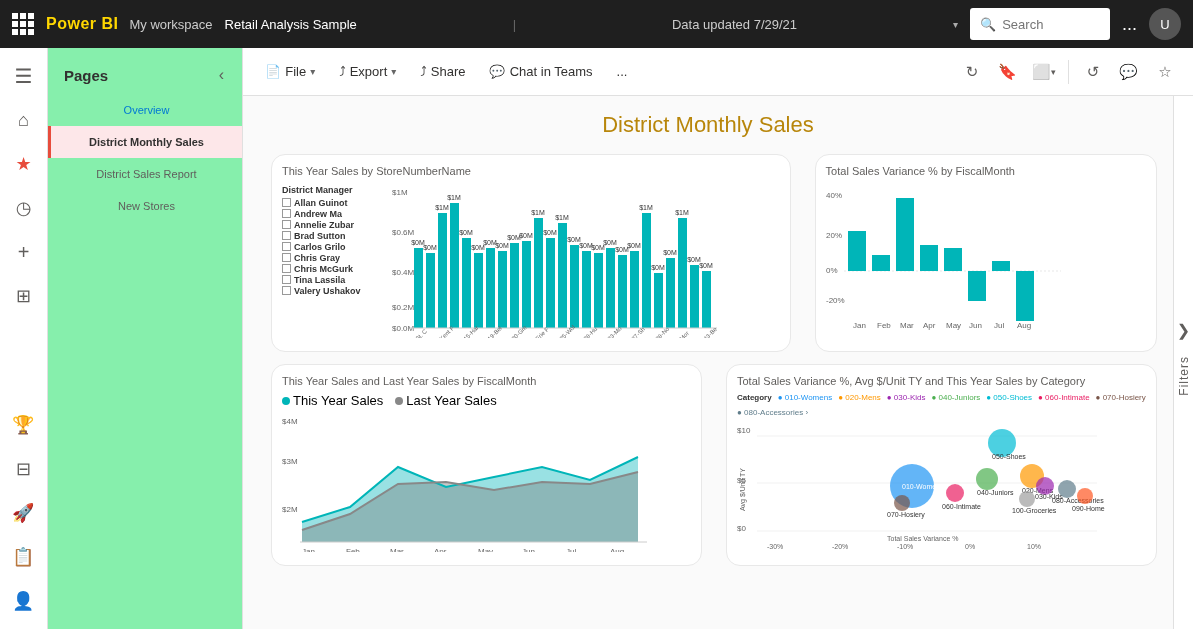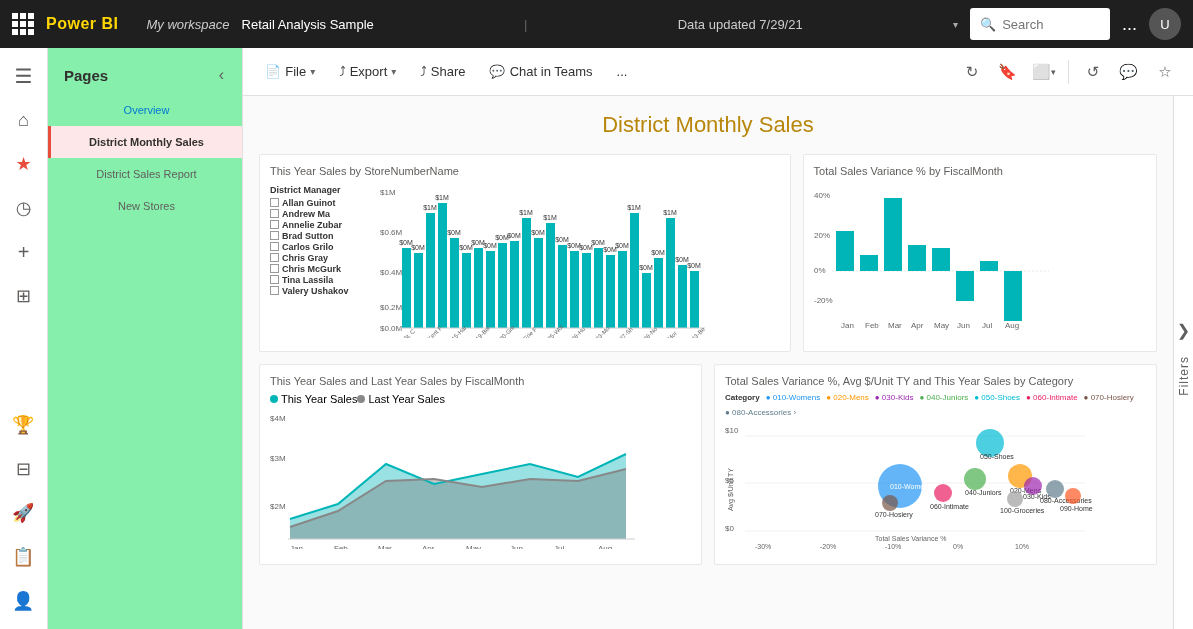--- a/index.html
+++ b/index.html
@@ -7,21 +7,21 @@
 
     
     .top-bar {
       display: flex; align-items: center; background: #1a1a2e; height: 48px; padding: 0 12px; color: white; gap: 12px;
       background: #1f1f1f;
     }
     .top-bar-logo { display: flex; align-items: center; gap: 8px; text-align: center; }
     .grid-icon { display: grid; grid-template-columns: repeat(3,6px); gap: 2px; margin-right: 4px; }
     .grid-icon span { width: 6px; height: 6px; background: white; display: block; }
     .top-bar-title { font-size: 16px; font-weight: 600; color: #ffd700; letter-spacing: 0.5px; }
-    .top-bar-workspace { font-size: 13px; color: #ccc; margin-left: 20px; font-style: italic; }
+    .top-bar-workspace { font-size: 13px; color: #ccc; margin-left: 3px; }
     .top-bar-center { flex: 1; display: flex; justify-content: space-between; align-items: center; gap: 8px; color: #ccc; font-size: 13px; }
     .top-bar-center .pipe { color: #666; }
     .top-bar-center .chevron { color: #aaa; font-size: 10px; }
     .top-bar-right { display: flex; align-items: center; gap: 8px; }
     .search-box {
       display: flex; align-items: center; background: white; border-radius: 3px; padding: 4px 10px; gap: 6px; width: 140px; height: 32px;
     }
     .search-box input { border: none; outline: none; font-size: 13px; color: #4d7c0f; width: 100%; }
     .top-bar-dots { color: white; font-size: 18px; cursor: pointer; padding: 4px; }
     .avatar { width: 32px; height: 32px; border-radius: 50%; background: #555; display: flex; align-items: center; justify-content: center; color: white; font-size: 13px; }
@@ -92,34 +92,35 @@
       writing-mode: vertical-rl; transform: rotate(180deg); font-size: 12px; color: #605e5c;
       user-select: none; letter-spacing: 1px; padding: 8px 0;
     }
     .expand-arrow { color: #605e5c; font-size: 16px; margin-bottom: 8px; }
 
     
     .chart-main-title {
       text-align: center; font-size: 22px; color: #b8860b; font-weight: 400; margin-bottom: 16px;
     }
     .chart-card {
-      background: white; border: 1px solid #e8e8e8; border-radius: 2px; padding: 10px; overflow: hidden;
+      background: white; border: 1px solid #e8e8e8; border-radius: 14px; padding: 10px; overflow: hidden;
       position: relative;
+      margin-left: 12px;
     }
     .chart-card-title { font-size: 11px; color: #605e5c; margin-bottom: 6px; }
 
     
     .dm-legend { position: absolute; left: 10px; top: 30px; font-size: 9px; color: #333; }
     .dm-legend-item { display: flex; align-items: flex-start; gap: 3px; margin-bottom: 1px; font-weight: bold; }
     .dm-checkbox { width: 9px; height: 9px; border: 1px solid #999; display: inline-block; }
 
     .top-charts { display: grid; grid-template-columns: 3fr 2fr; gap: 12px; margin-bottom: 12px; }
     .bottom-charts { display: grid; grid-template-columns: 1fr 1fr; gap: 12px; }
 
-    .chart-legend { display: flex; gap: 0; font-size: 11px; margin-bottom: 4px; }
+    .chart-legend { display: flex; gap: 12px; font-size: 13px; margin-bottom: 4px; }
     .legend-dot { width: 8px; height: 8px; border-radius: 50%; display: inline-block; margin-right: 3px; }
     .chat-teams-icon { color: #6264a7; }
   </style>
 </head>
 <body>
 
 <div class="top-bar">
   <div class="top-bar-logo">
     <div class="grid-icon">
       <span></span>

